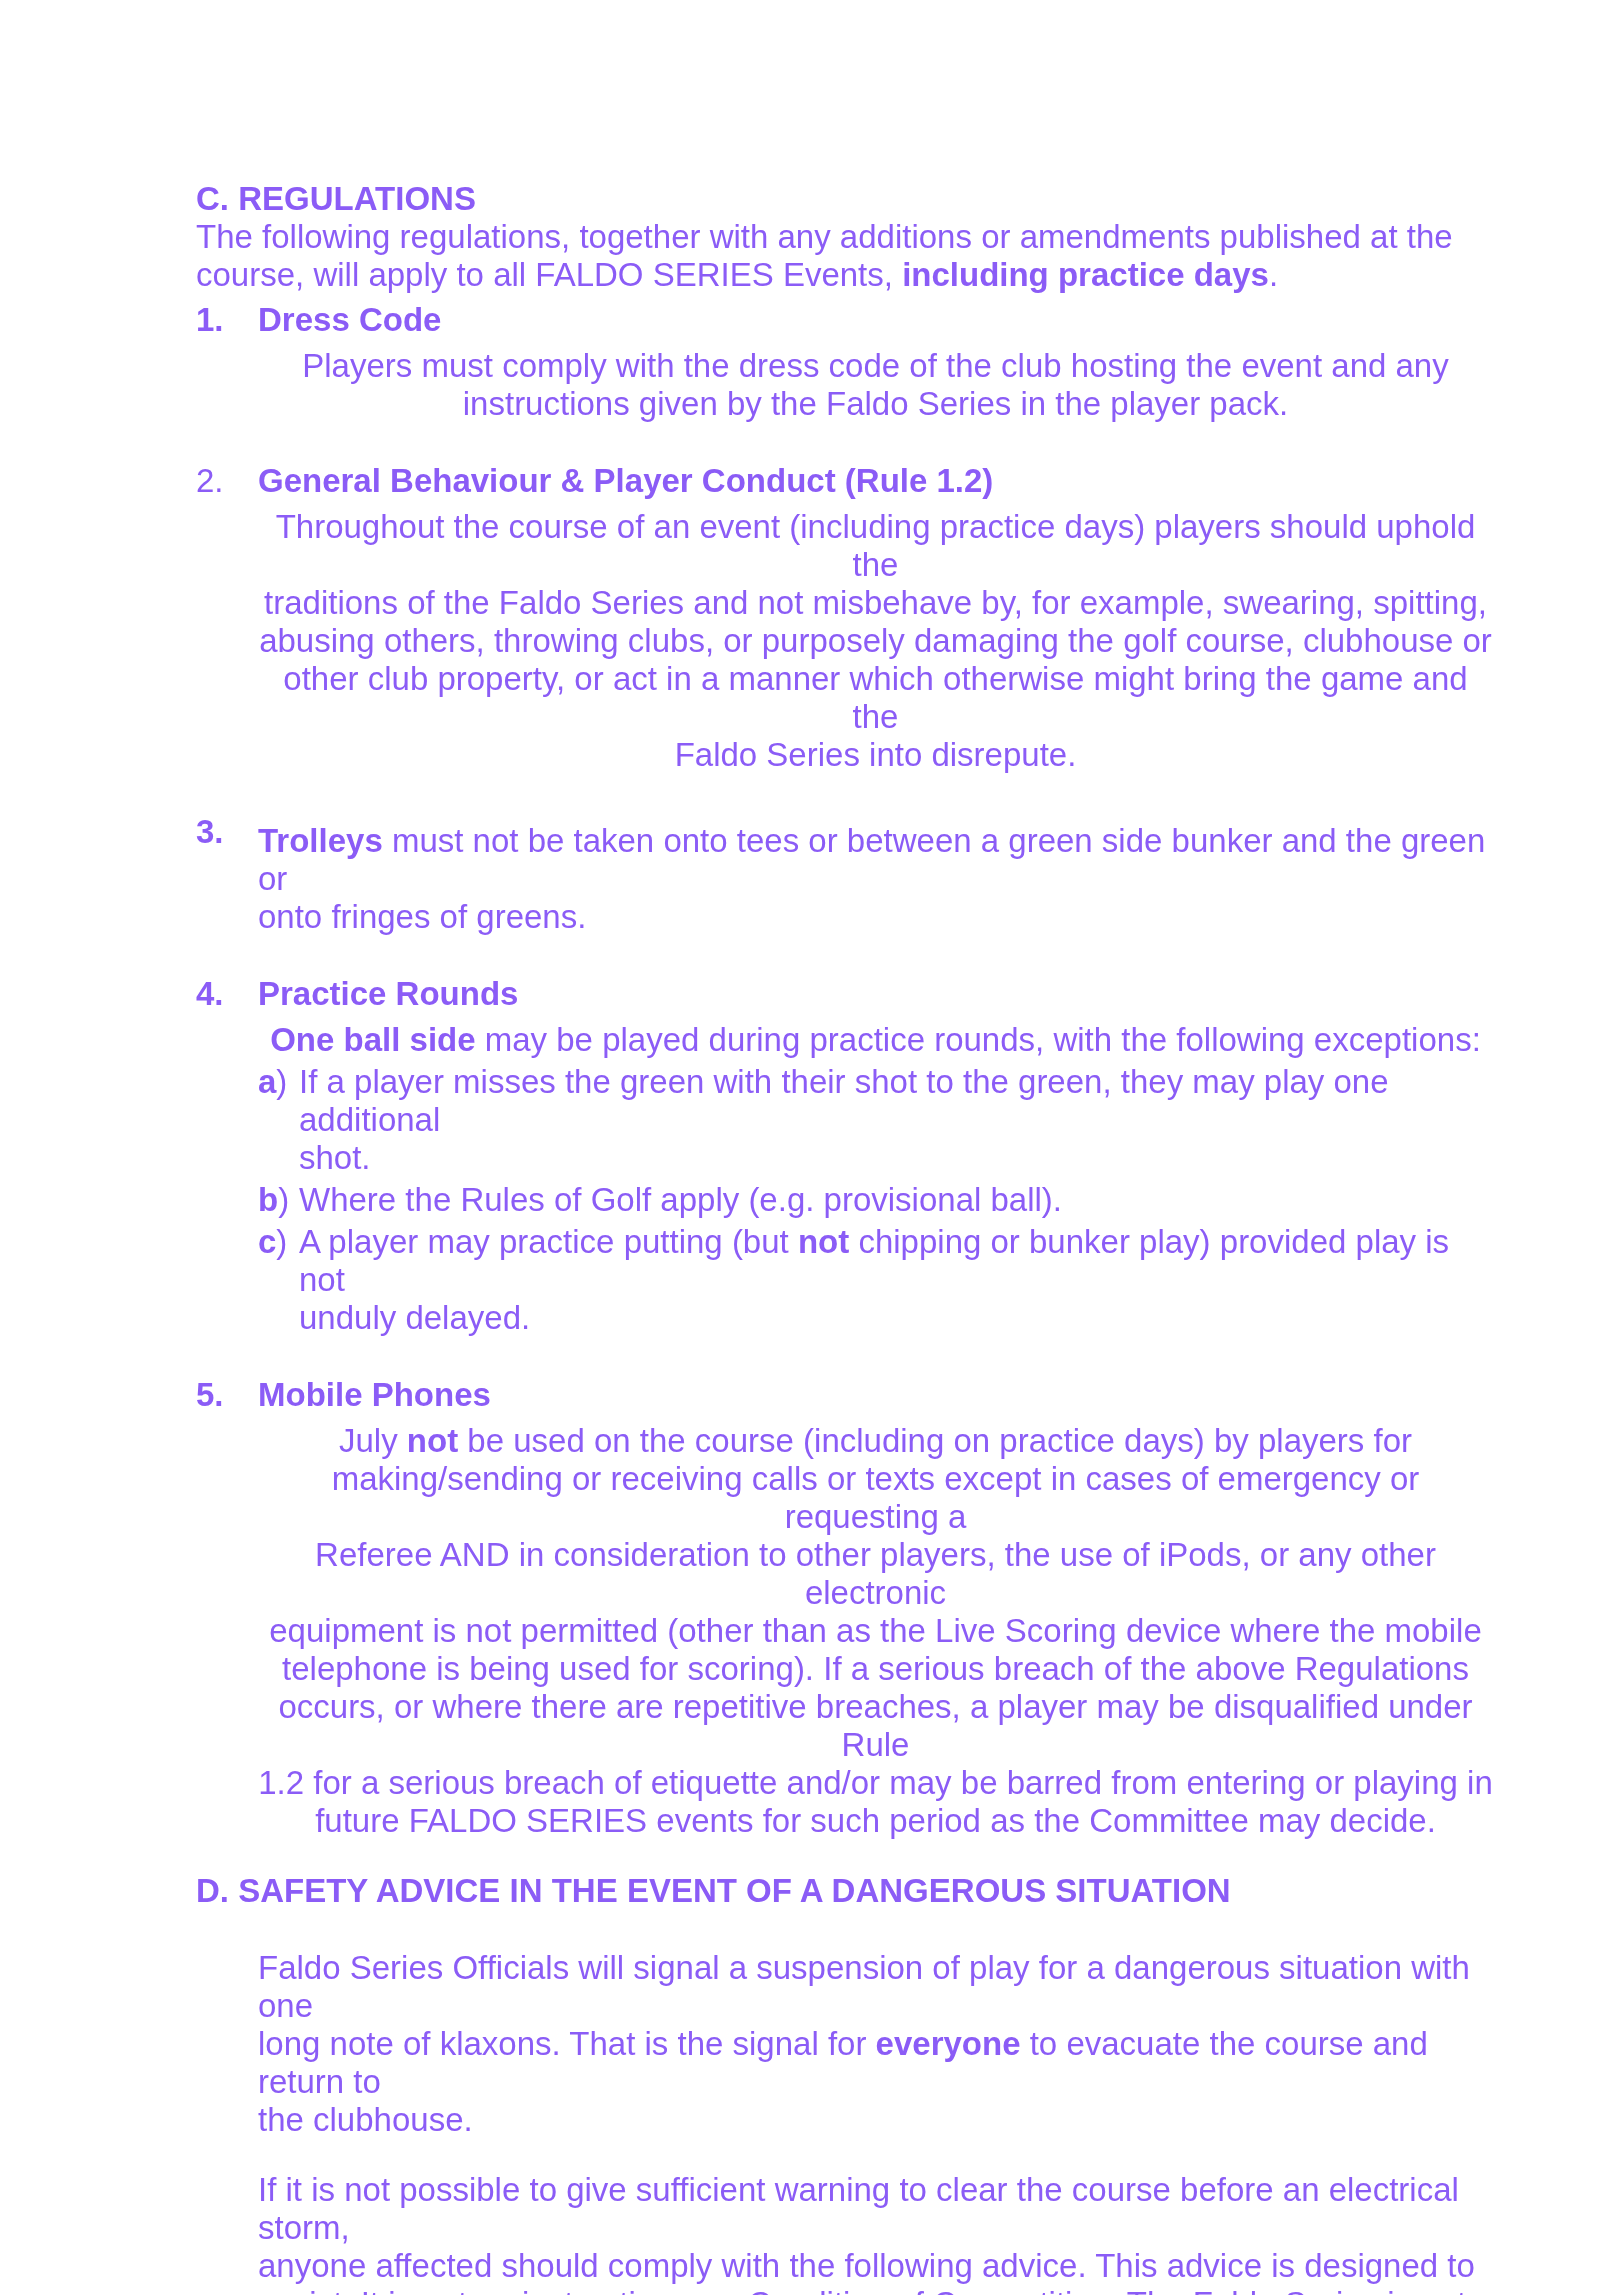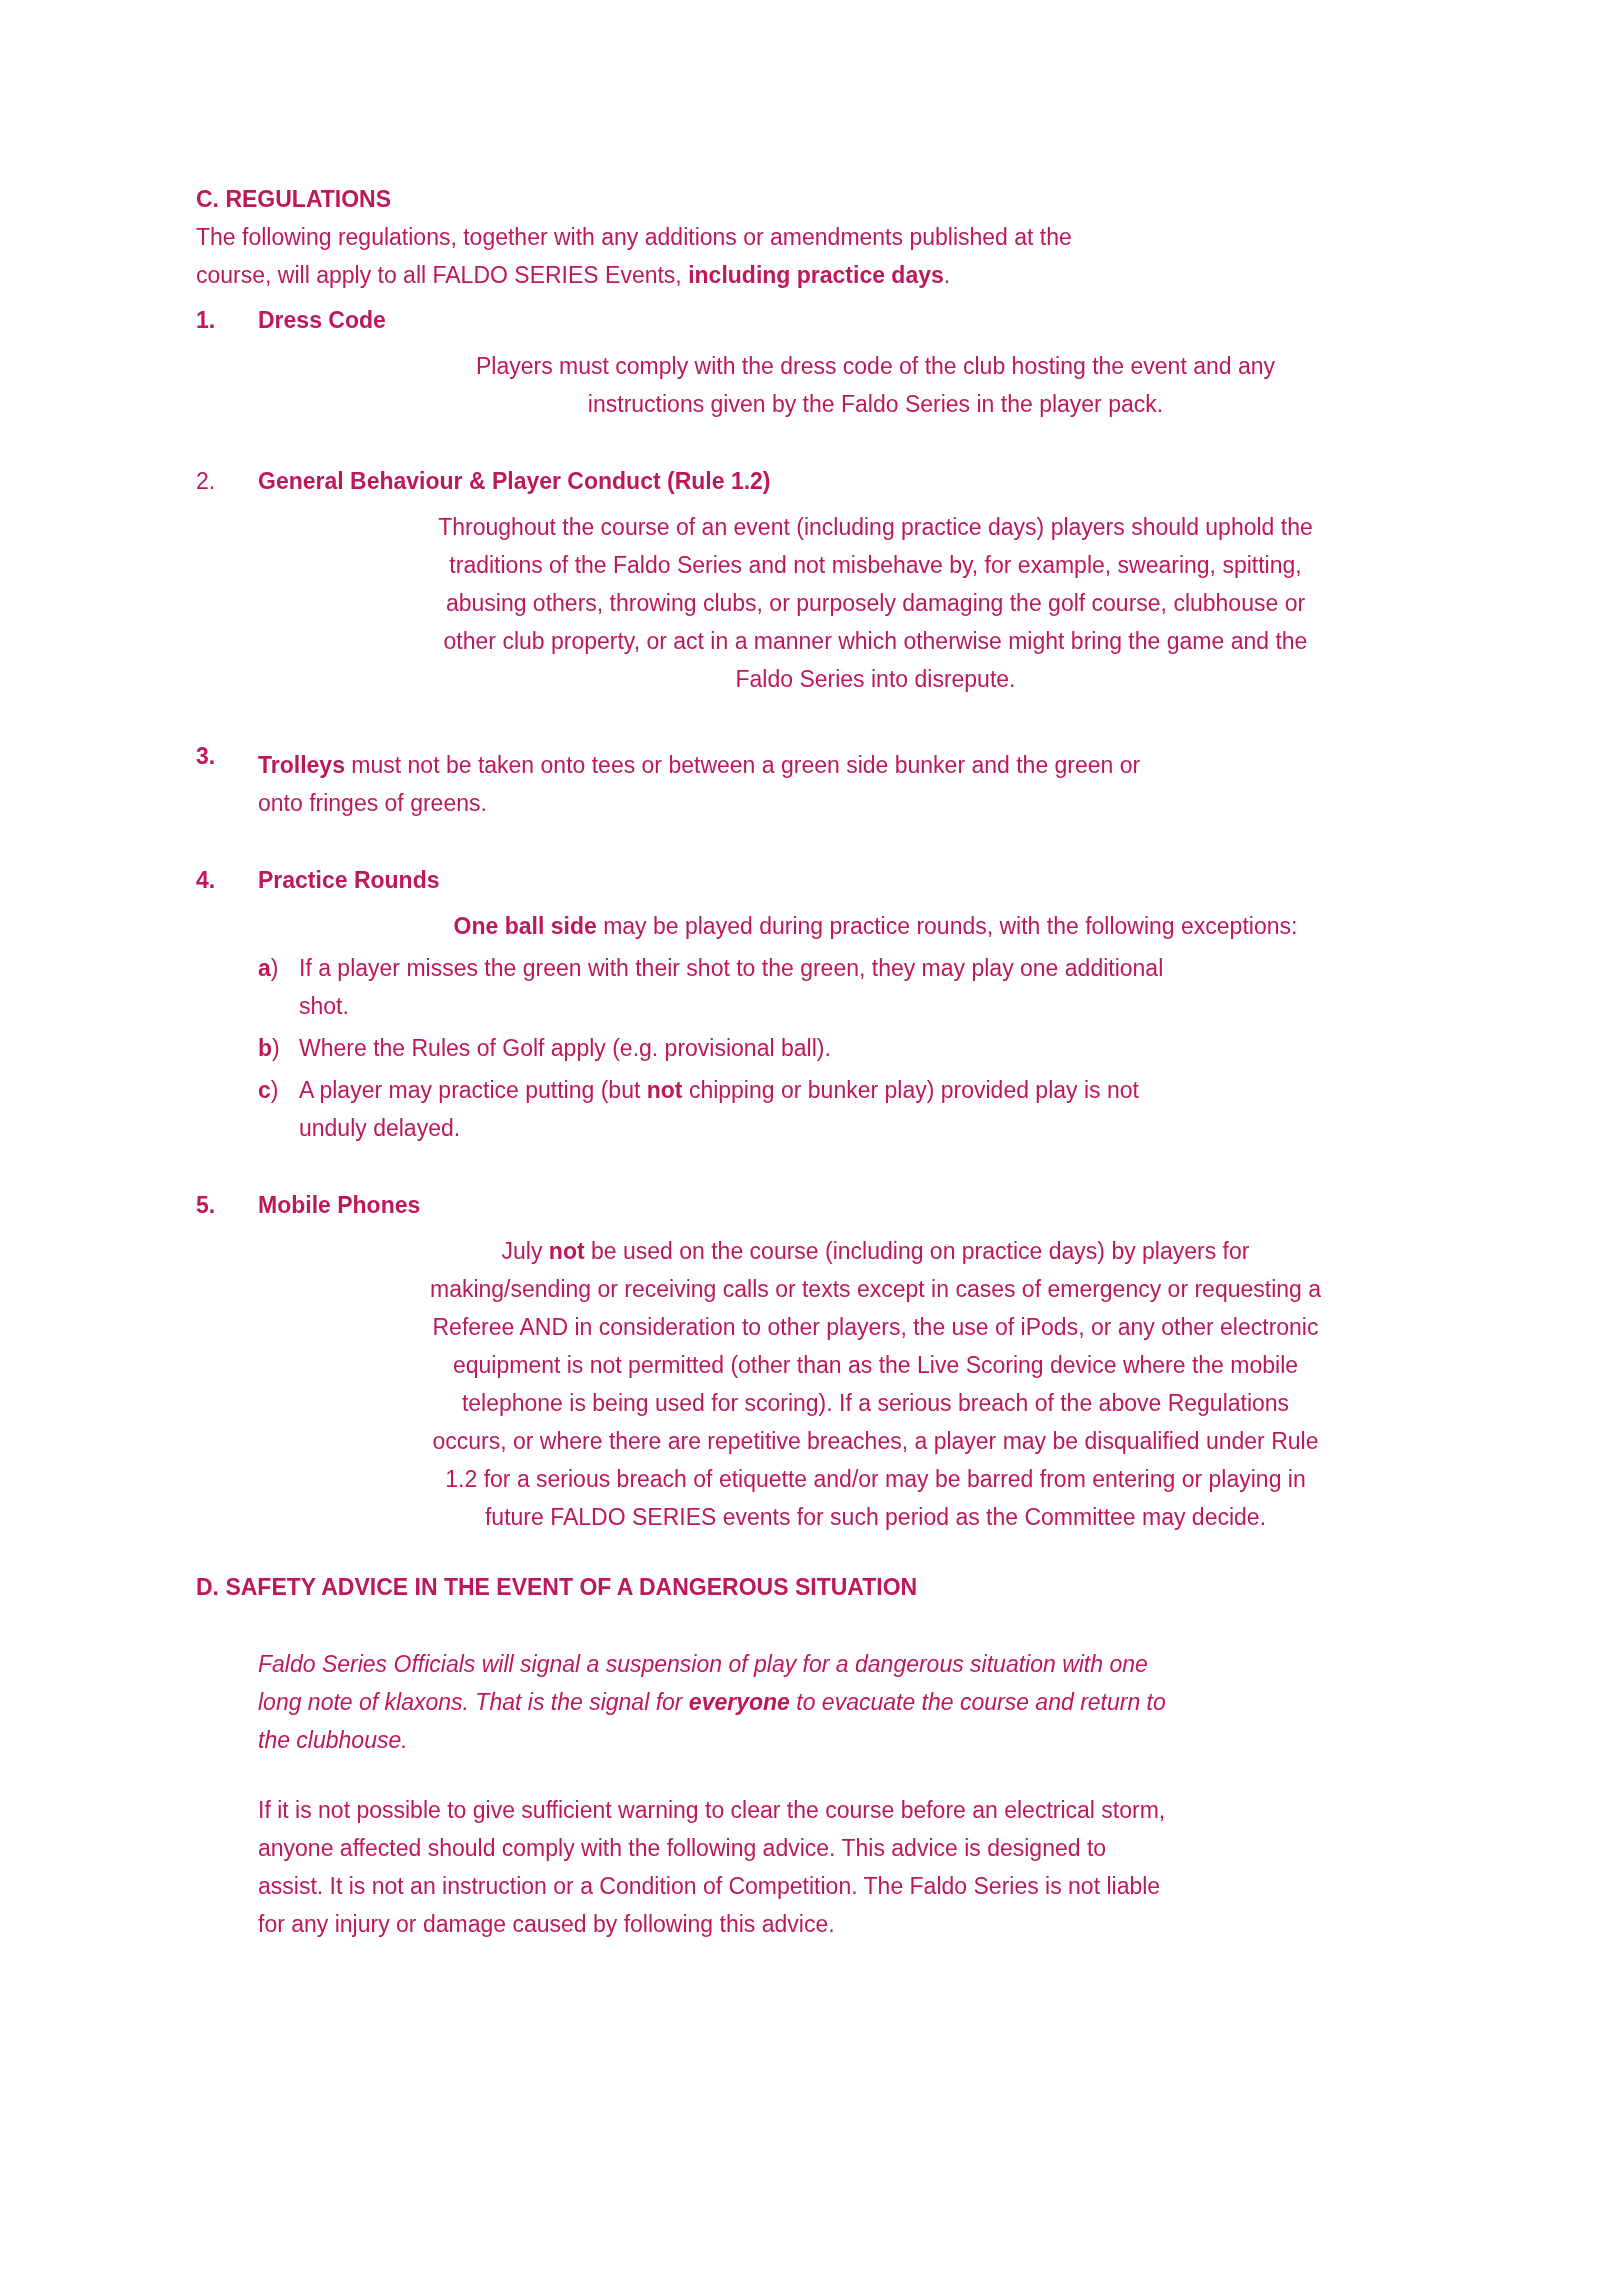--- a/index.html
+++ b/index.html
@@ -2,23 +2,23 @@
 <html style="font-size:13px"><head>
 <meta charset="utf-8">
 <style>
   html, body { margin: 0; padding: 0; background: #ffffff; }
   .page {
     position: relative;
     width: 1623px;
     height: 2295px;
     box-sizing: border-box;
     background: #ffffff;
-    color: #be185d;
+    color: #8b5cf6;
     font-family: "Liberation Sans", "DejaVu Sans", sans-serif;
-    font-size: 23px;
+    font-size: 33px;
     line-height: 38px;
     padding: 180px 130px 0 196px;
     overflow: hidden;
   }
   .b { font-weight: 700; }
   .sec-heading { font-weight: 700; white-space: pre-wrap; }
   .runs-par { margin: 0; white-space: pre-wrap; }
   .intro { }
   .item { display: flex; align-items: flex-start; }
   .mt-sm { margin-top: 7.3px; }
@@ -26,21 +26,21 @@
   .num { width: 62px; flex: none; white-space: pre; }
   .content { flex: 1 1 auto; min-width: 0; }
   .item-title { font-weight: 700; }
   .item-body { margin-top: 8px; text-align: center; }
   .item-body-inline { margin-top: 9px; }
   .sub { display: flex; align-items: flex-start; margin-top: 4px; }
   .letter { width: 41px; flex: none; white-space: pre; }
   .sub-text { flex: 1 1 auto; min-width: 0; }
   .d-heading { margin-top: 32px; }
   .d-par-wrap { margin-left: 62px; }
-  .d-par-1 { margin-top: 39px; font-style: italic; }
+  .d-par-1 { margin-top: 39px; }
   .d-par-2 { margin-top: 32px; }
 </style>
 </head>
 <body>
 
 <div class="page">
 
   <div class="sec-heading">C. REGULATIONS</div>
 
   <p class="runs-par intro"><span>The following regulations, together with any additions or amendments published at the

